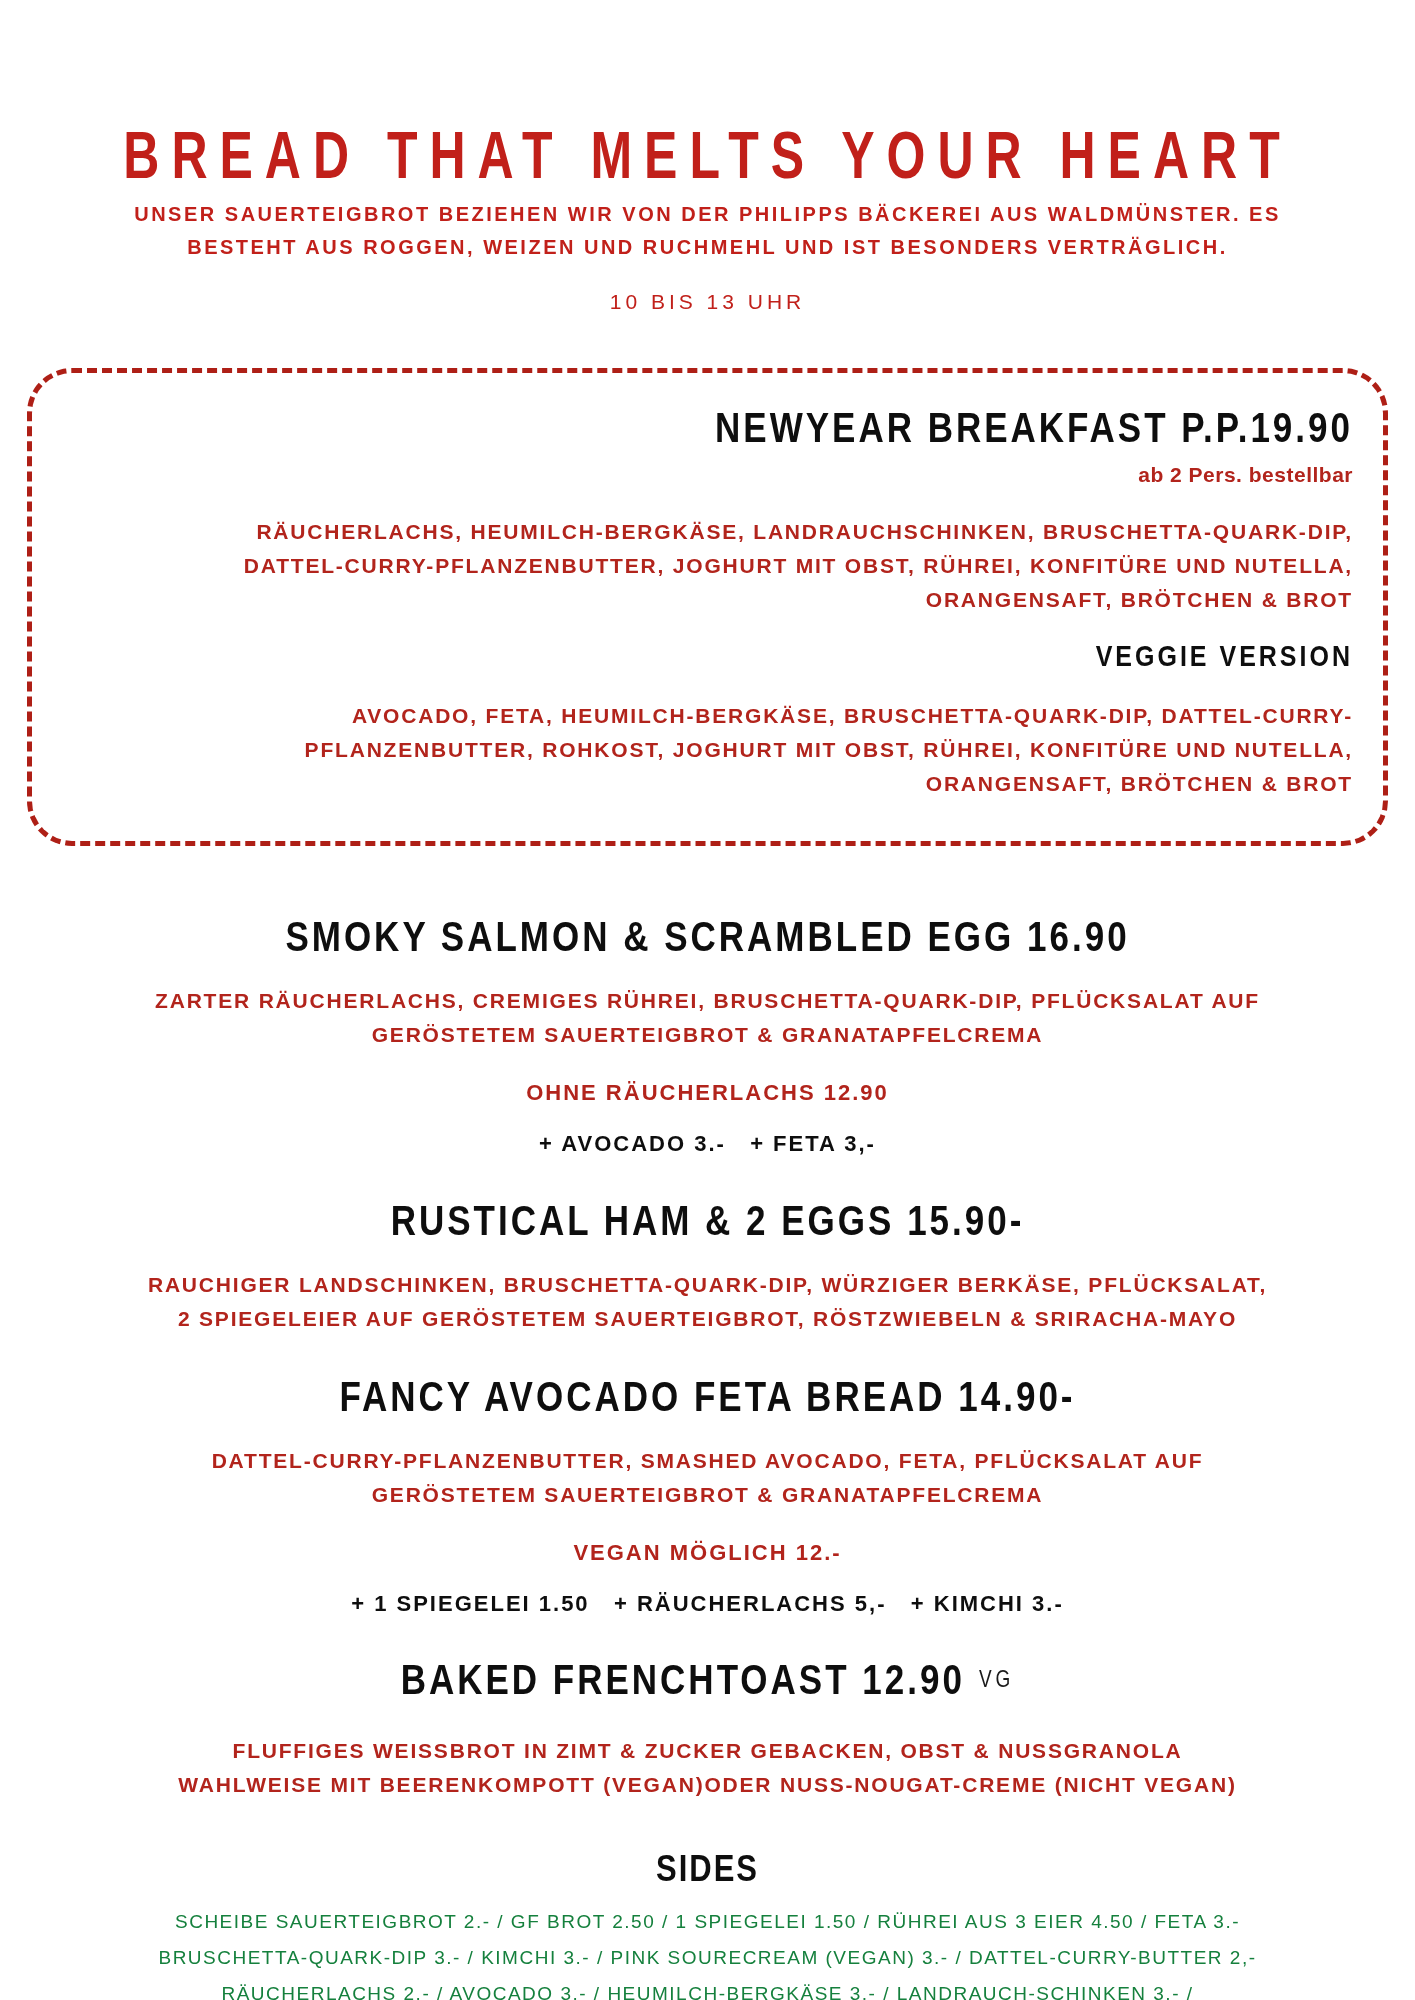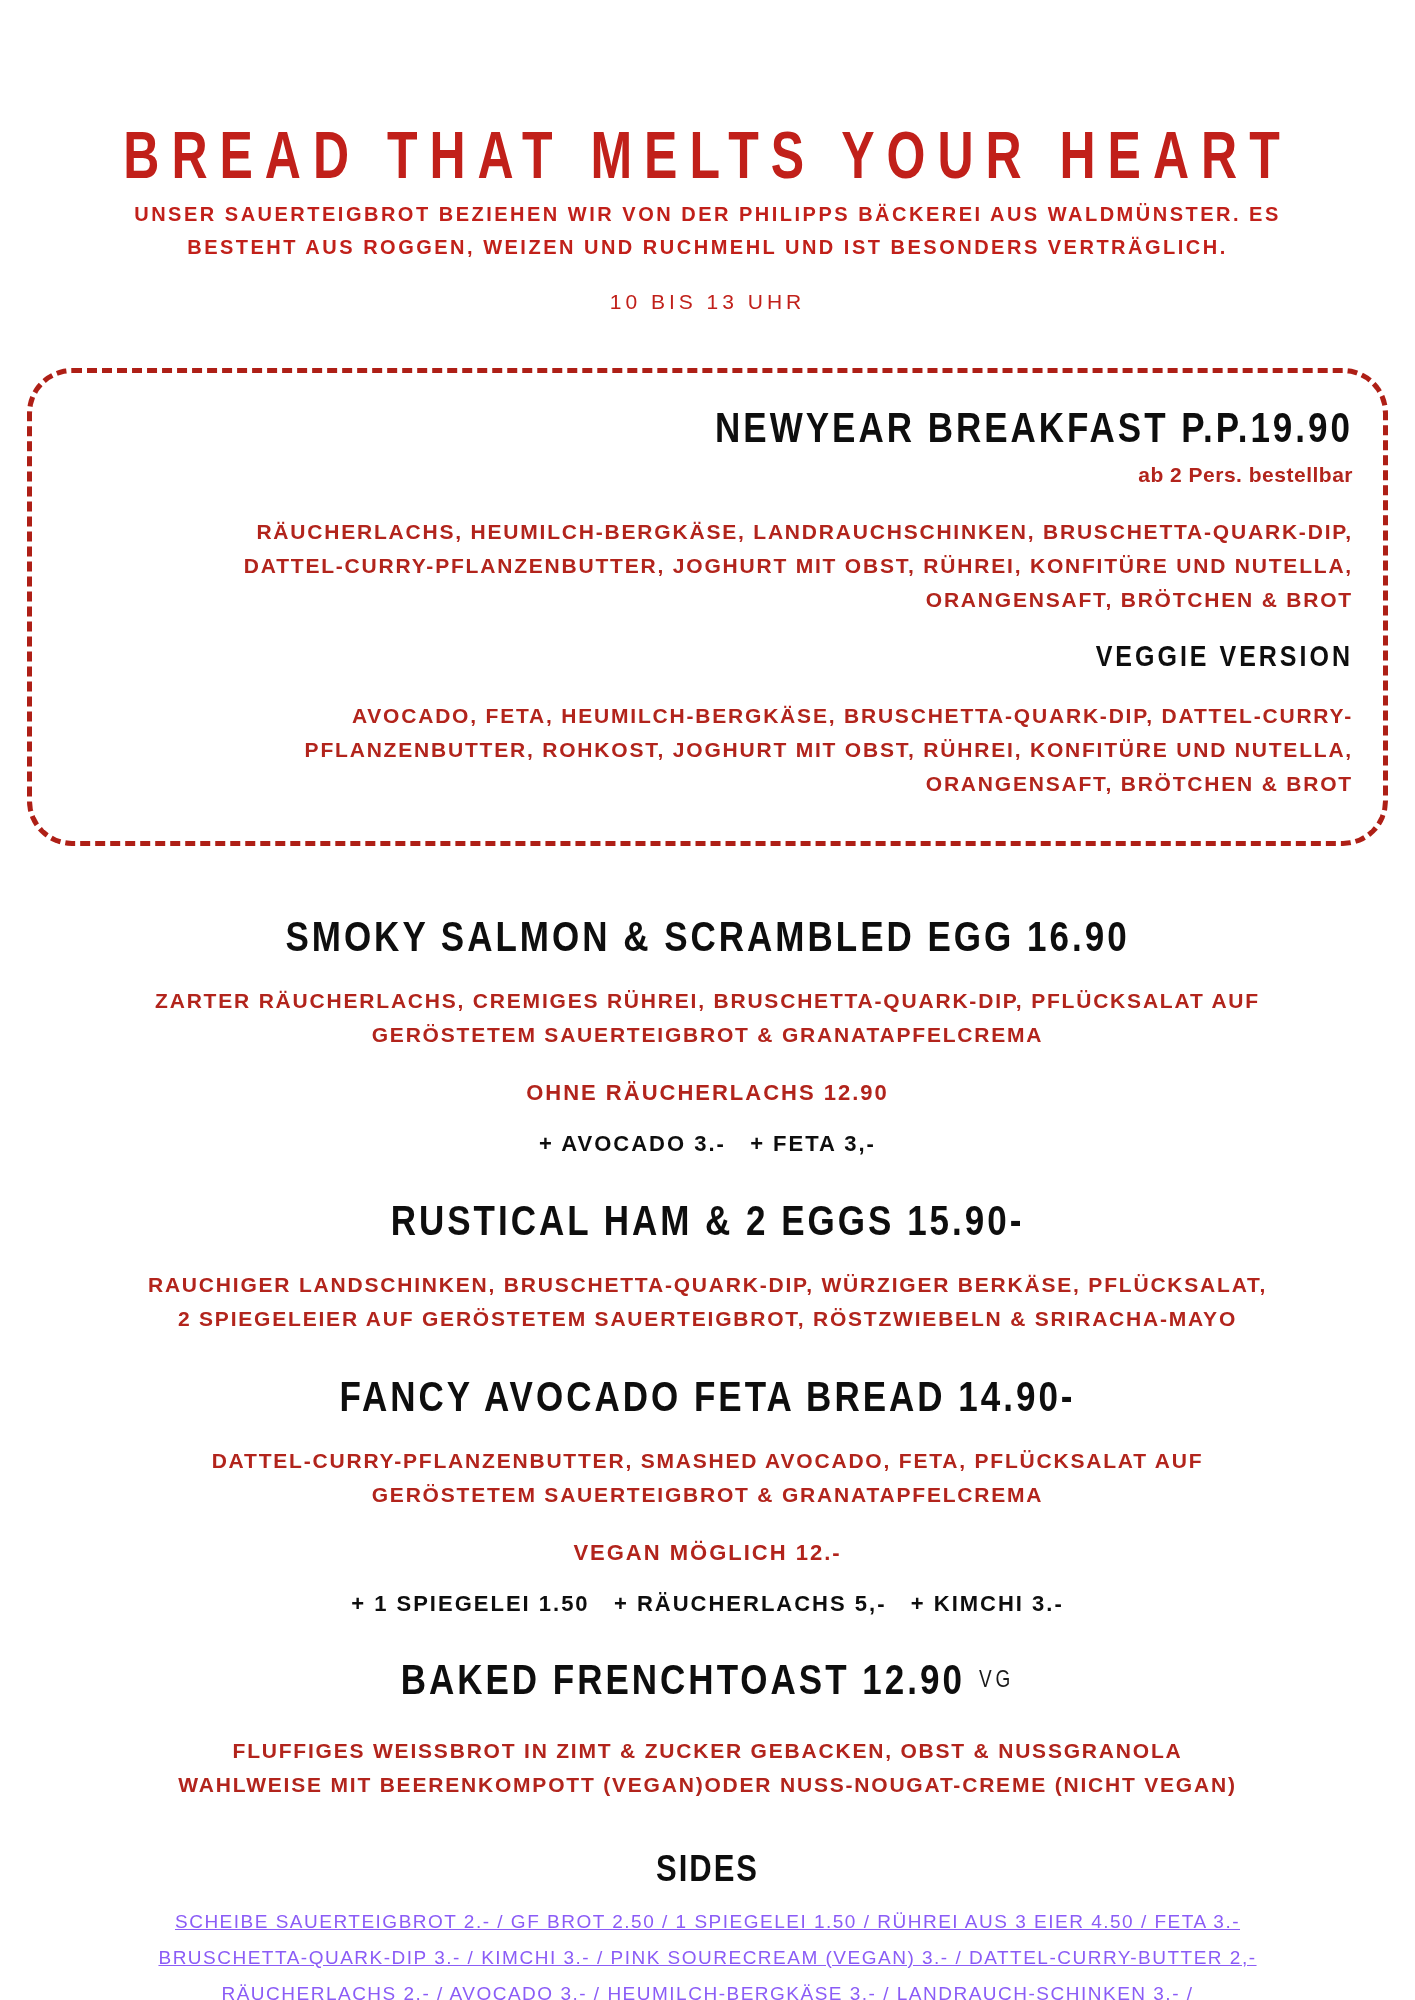--- a/index.html
+++ b/index.html
@@ -99,23 +99,22 @@
   .sides-title{
     font-size:31px;font-weight:800;letter-spacing:2px;
     color:var(--heading-black);
     transform:scaleY(1.22);
     line-height:38px;
   }
   .sides-lines{margin-top:16px;}
   .sides-line{
     font-size:19px;font-weight:400;letter-spacing:1.5px;
     line-height:36px;
-    color:#8b5cf6;
+    color:#15803d;
     white-space:nowrap;
-    text-decoration:underline;
   }
   .footer-legend{
     margin-top:30px;
     font-size:20px;font-weight:400;letter-spacing:2px;
     color:#1a1a1a;
   }
 </style>
 </head>
 <body>
 

